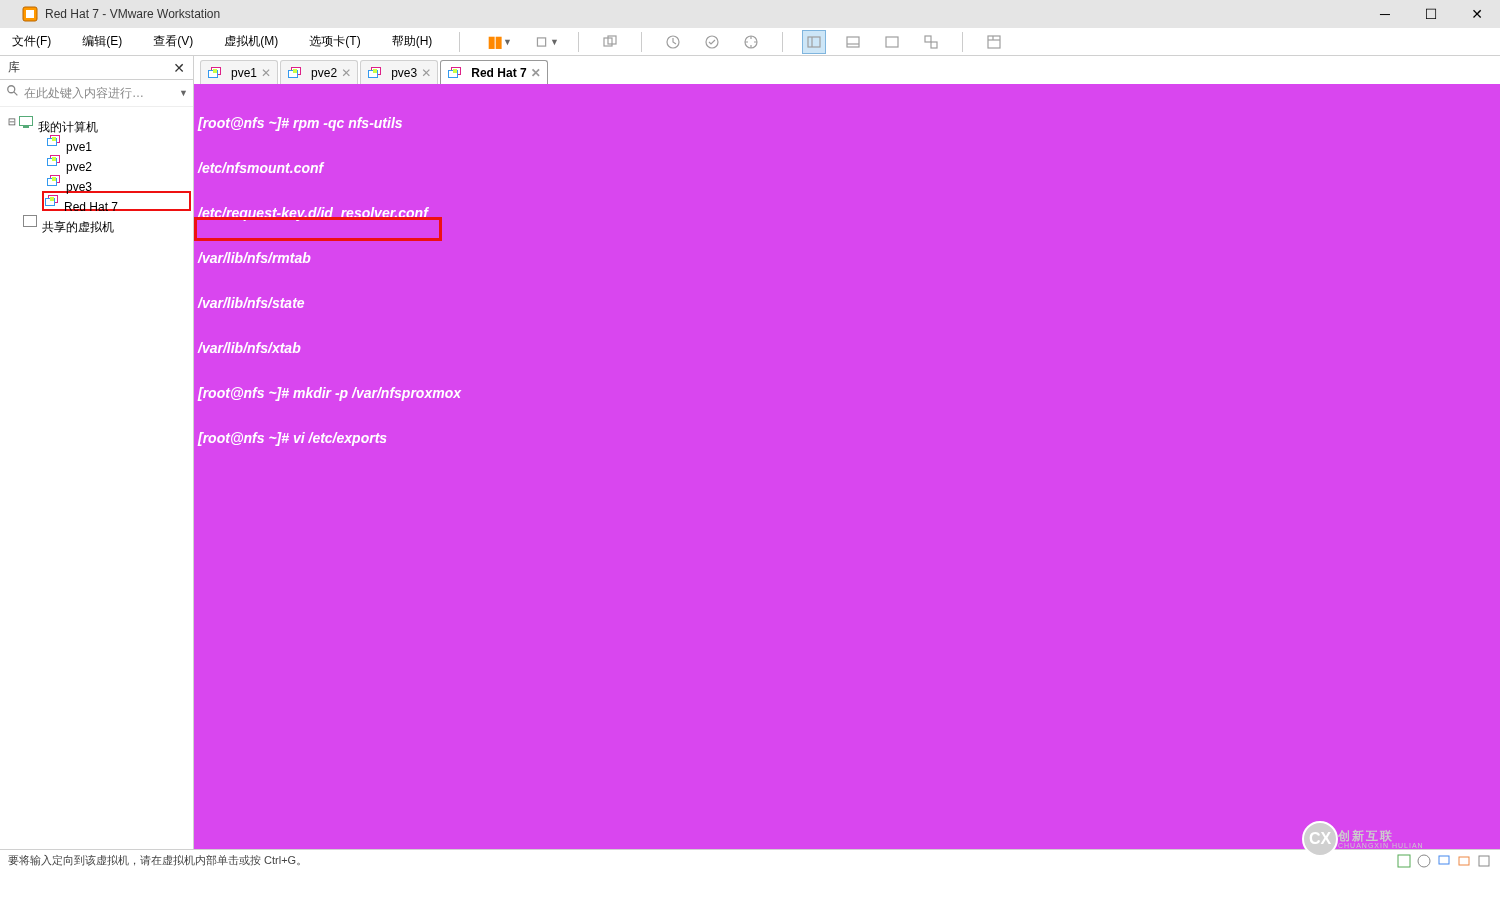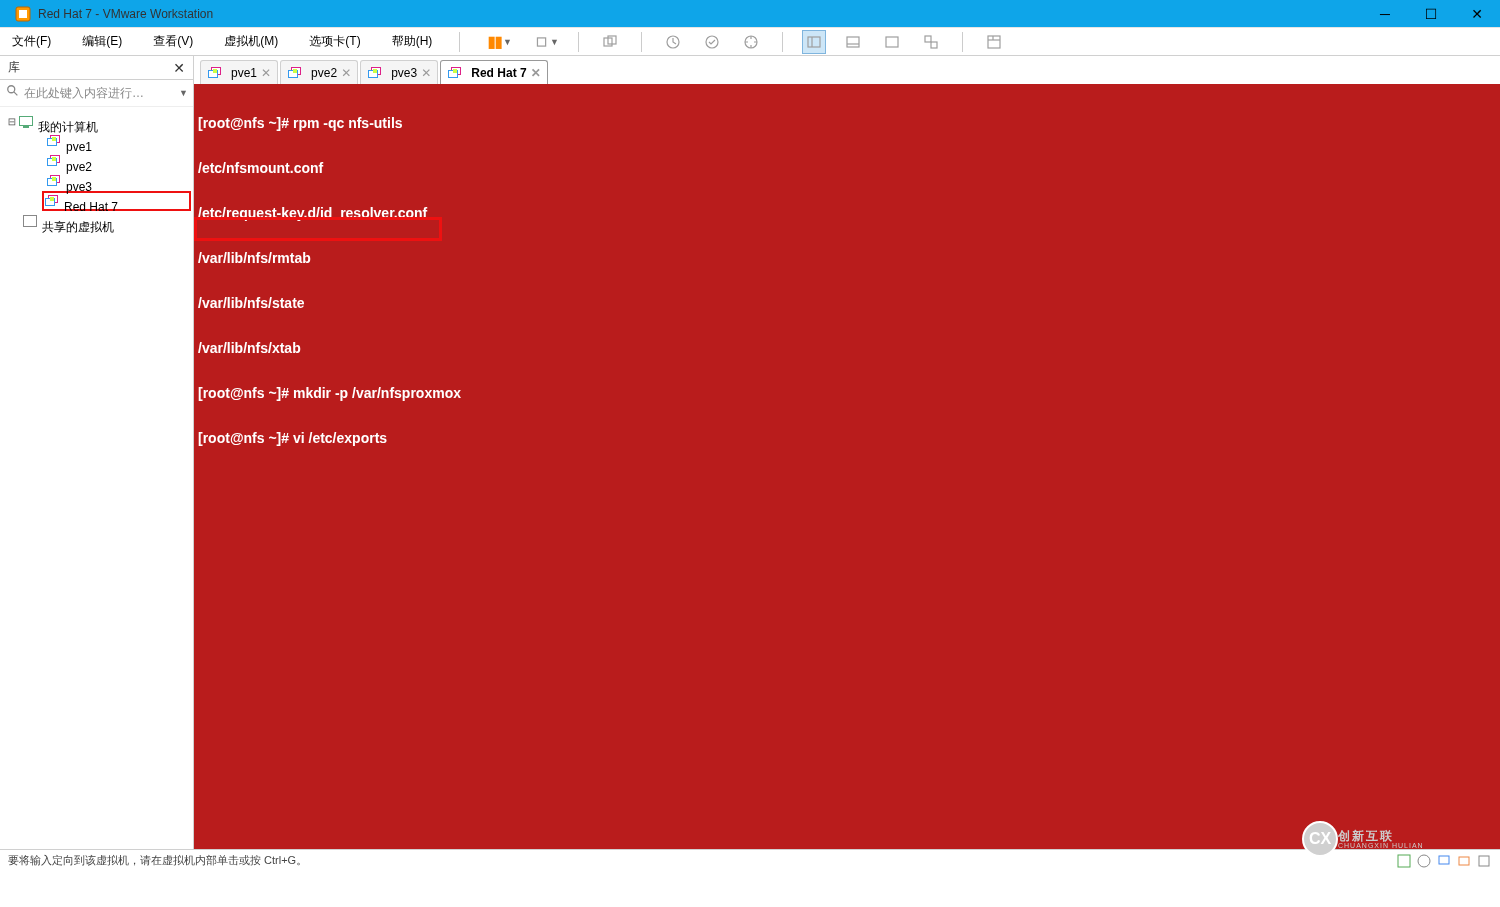--- a/index.html
+++ b/index.html
@@ -1,18 +1,18 @@
 <!DOCTYPE html>
 <html><head>
 <meta charset="utf-8">
 <style>
   * { box-sizing: border-box; margin: 0; padding: 0; font-family: "Microsoft YaHei", "Segoe UI", Tahoma, sans-serif; }
   body { width: 1500px; height: 907px; background: #fff; position: relative; overflow: hidden; }
 
-  .titlebar { height: 28px; background: #0ea5e9; display: flex; align-items: center; border-bottom: 1px solid #e5e5e5; padding-left: 14px; }
+  .titlebar { height: 28px; background: #e5e5e5; display: flex; align-items: center; border-bottom: 1px solid #e5e5e5; padding-left: 21px; }
   .title-icon { width: 18px; height: 18px; margin-right: 6px; display: flex; align-items: center; justify-content: center; }
   .title-text { font-size: 12px; color: #333; flex: 1; }
   .win-controls { display: flex; height: 100%; }
   .win-btn { width: 46px; display: flex; align-items: center; justify-content: center; font-size: 14px; cursor: pointer; }
 
   .menubar { height: 28px; display: flex; align-items: center; border-bottom: 1px solid #d0d0d0; padding: 0 4px; gap: 15px; font-size: 12px; }
   .menu-item { padding: 3px 8px; cursor: pointer; }
   .toolbar-sep { width: 1px; height: 20px; background: #ccc; margin: 0 4px; }
   .menu-resume { display: flex; align-items: center; }
   .resume-play { color: #f80; font-size: 16px; letter-spacing: -2px; }
@@ -38,21 +38,21 @@
   .tree-icon { width: 16px; height: 16px; margin-right: 4px; display: flex; align-items: center; justify-content: center; }
   .tree-label { white-space: nowrap; margin-top: 12px; }
   .tree-highlight { border: 2px solid #e11; padding: 0 10px 0 0; }
 
   .content { flex: 1; display: flex; flex-direction: column; background: #fff; }
   .tabbar { height: 28px; display: flex; align-items: flex-end; padding-left: 6px; gap: 2px; }
   .tab { display: flex; align-items: center; height: 24px; padding: 0 6px; border: 1px solid #d0d0d0; border-bottom: none; border-radius: 3px 3px 0 0; background: #f5f5f5; font-size: 12px; cursor: pointer; gap: 4px; }
   .tab.active { background: #fff; border-color: #999; font-weight: bold; }
   .tab-close { color: #999; font-size: 12px; }
 
-  .terminal { flex: 1; background: #b91c1c; padding: 2px 4px; font-family: "Consolas","Courier New",monospace; font-size: 14px; color: #eee; line-height: 15px; position: relative; white-space: pre; overflow: hidden; }
+  .terminal { flex: 1; background: #d946ef; padding: 2px 4px; font-family: "Consolas","Courier New",monospace; font-size: 14px; color: #eee; line-height: 15px; position: relative; white-space: pre; overflow: hidden; font-style: italic; }
   .terminal-line { height: 15px; }
   .bold { font-weight: bold; color: #fff; }
   .term-box { position: absolute; border: 3px solid #e11; }
 
   .statusbar { height: 22px; border-top: 1px solid #d0d0d0; display: flex; align-items: center; padding: 0 8px; font-size: 11px; color: #444; }
   .status-right { margin-left: auto; display: flex; gap: 4px; }
   .status-icon { width: 16px; height: 16px; }
 
   .watermark { position: absolute; right: 8px; bottom: 48px; width: 190px; height: 40px; display: flex; align-items: center; gap: 0; z-index: 10; }
   .wm-circle { width: 36px; height: 36px; border-radius: 50%; background: #d0d0d0; display: flex; align-items: center; justify-content: center; color: #fff; font-weight: bold; font-size: 16px; border: 2px solid #fff; }

